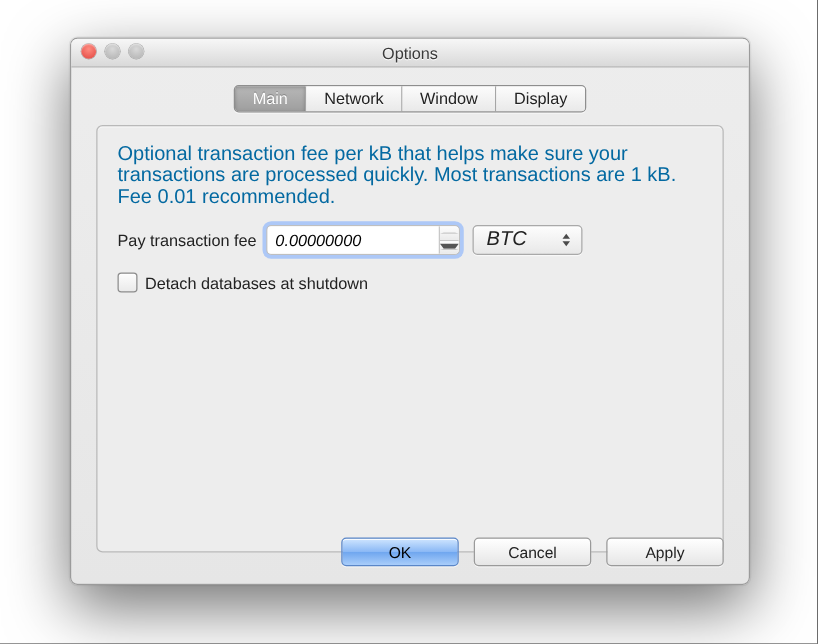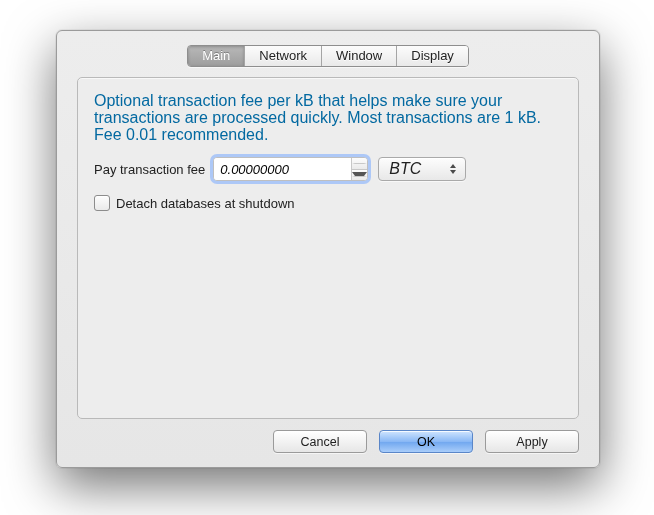--- a/index.html
+++ b/index.html
@@ -245,20 +245,28 @@
     border-color: #5a86c8;
     color: #000;
   }
 </style>
 </head>
 <body>
 
 <div class="stage">
   <div class="window">
 
+    <div class="titlebar">
+      <div class="traffic">
+        <div class="tl close"></div>
+        <div class="tl min"></div>
+        <div class="tl zoom"></div>
+      </div>
+      <div class="title">Options</div>
+    </div>
 
     <div class="tabs">
       <div class="seg">
         <div class="tab active">Main</div>
         <div class="tab">Network</div>
         <div class="tab">Window</div>
         <div class="tab">Display</div>
       </div>
     </div>
 
@@ -287,19 +295,19 @@
         </div>
       </div>
 
       <div class="ck-row">
         <div class="ck"></div>
         <div>Detach databases at shutdown</div>
       </div>
     </div>
 
     <div class="buttons">
+      <div class="btn default">OK</div>
       <div class="btn">Cancel</div>
-      <div class="btn default">OK</div>
       <div class="btn">Apply</div>
     </div>
 
   </div>
 </div>
 
 </body></html>

